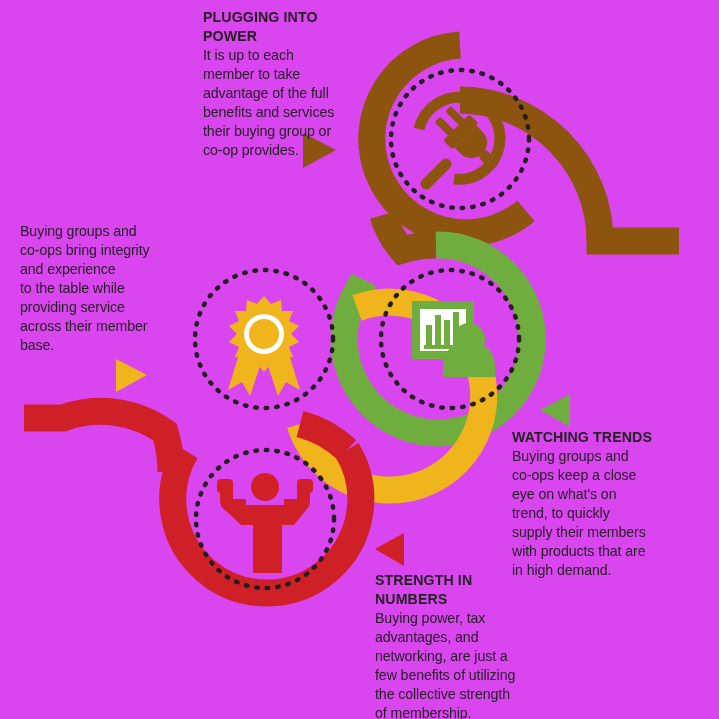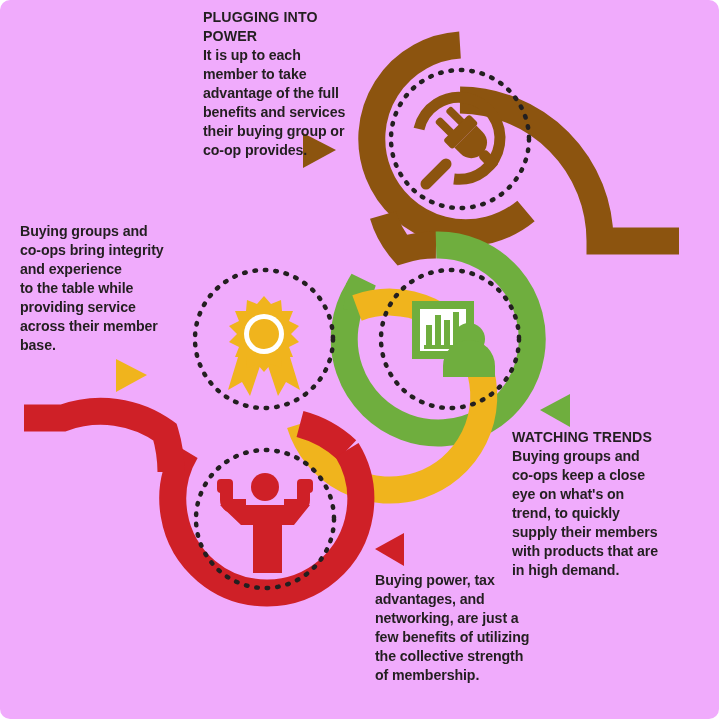--- a/index.html
+++ b/index.html
@@ -7,23 +7,22 @@
     padding: 0;
     background: #ffffff;
   }
   body {
     font-family: "Liberation Sans", sans-serif;
   }
   #infographic {
     position: relative;
     width: 719px;
     height: 719px;
-    background: #f0abfc;
+    background: #d946ef;
     overflow: hidden;
-    border-radius: 10px;
   }
   #ribbon-svg {
     position: absolute;
     left: 0;
     top: 0;
     width: 719px;
     height: 719px;
   }
   .text-block {
     position: absolute;
@@ -34,21 +33,21 @@
     letter-spacing: -0.1px;
   }
   .text-block .heading {
     display: block;
     font-weight: 700;
     white-space: pre-line;
     letter-spacing: 0.1px;
   }
   .text-block .body {
     display: block;
-    font-weight: 700;
+    font-weight: 400;
     white-space: pre-line;
   }
   
   #tb-power   { left: 203px; top: 8px;   width: 160px; }
   #tb-service { left: 20px;  top: 222px; width: 150px; }
   #tb-trends  { left: 512px; top: 428px; width: 175px; }
   #tb-strength{ left: 375px; top: 571px; width: 175px; }
 </style>
 </head>
 <body>
@@ -198,20 +197,22 @@
     <span class="body">Buying groups and
 co-ops keep a close
 eye on what's on
 trend, to quickly
 supply their members
 with products that are
 in high demand.</span>
   </div>
 
   <div class="text-block" id="tb-strength">
+    <span class="heading">STRENGTH IN
+NUMBERS</span>
     <span class="body">Buying power, tax
 advantages, and
 networking, are just a
 few benefits of utilizing
 the collective strength
 of membership.</span>
   </div>
 
 </div>
 

